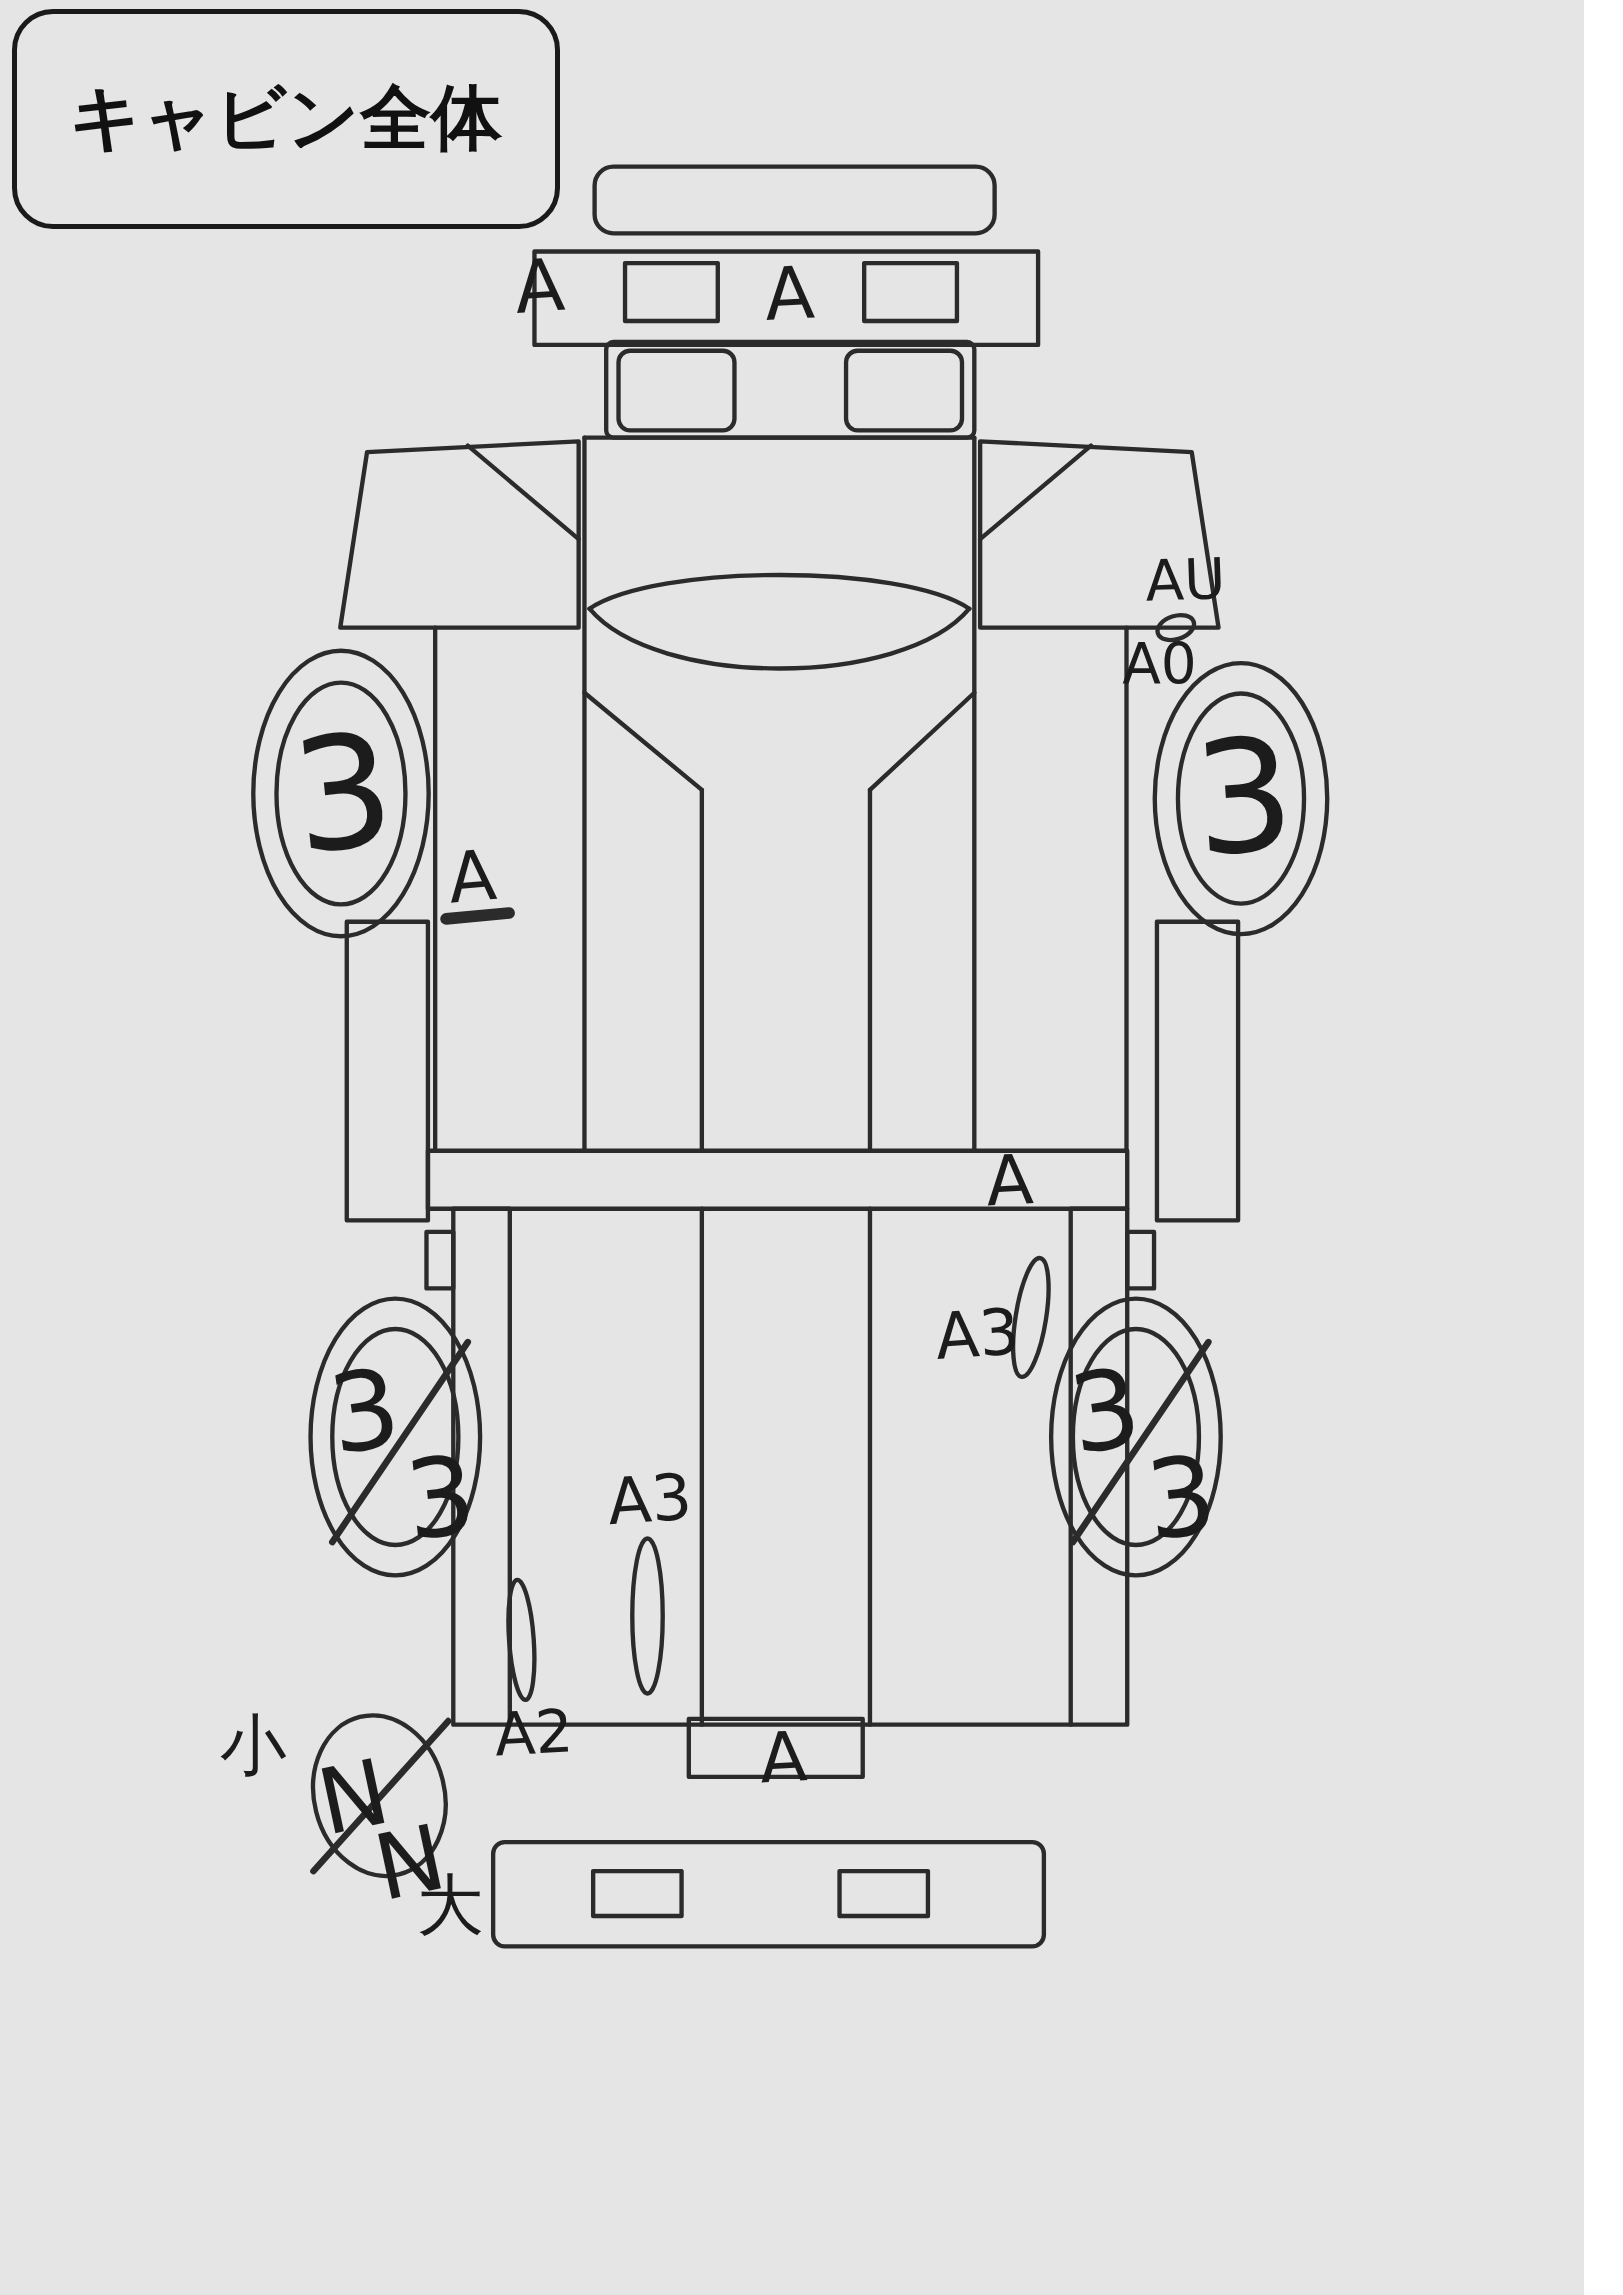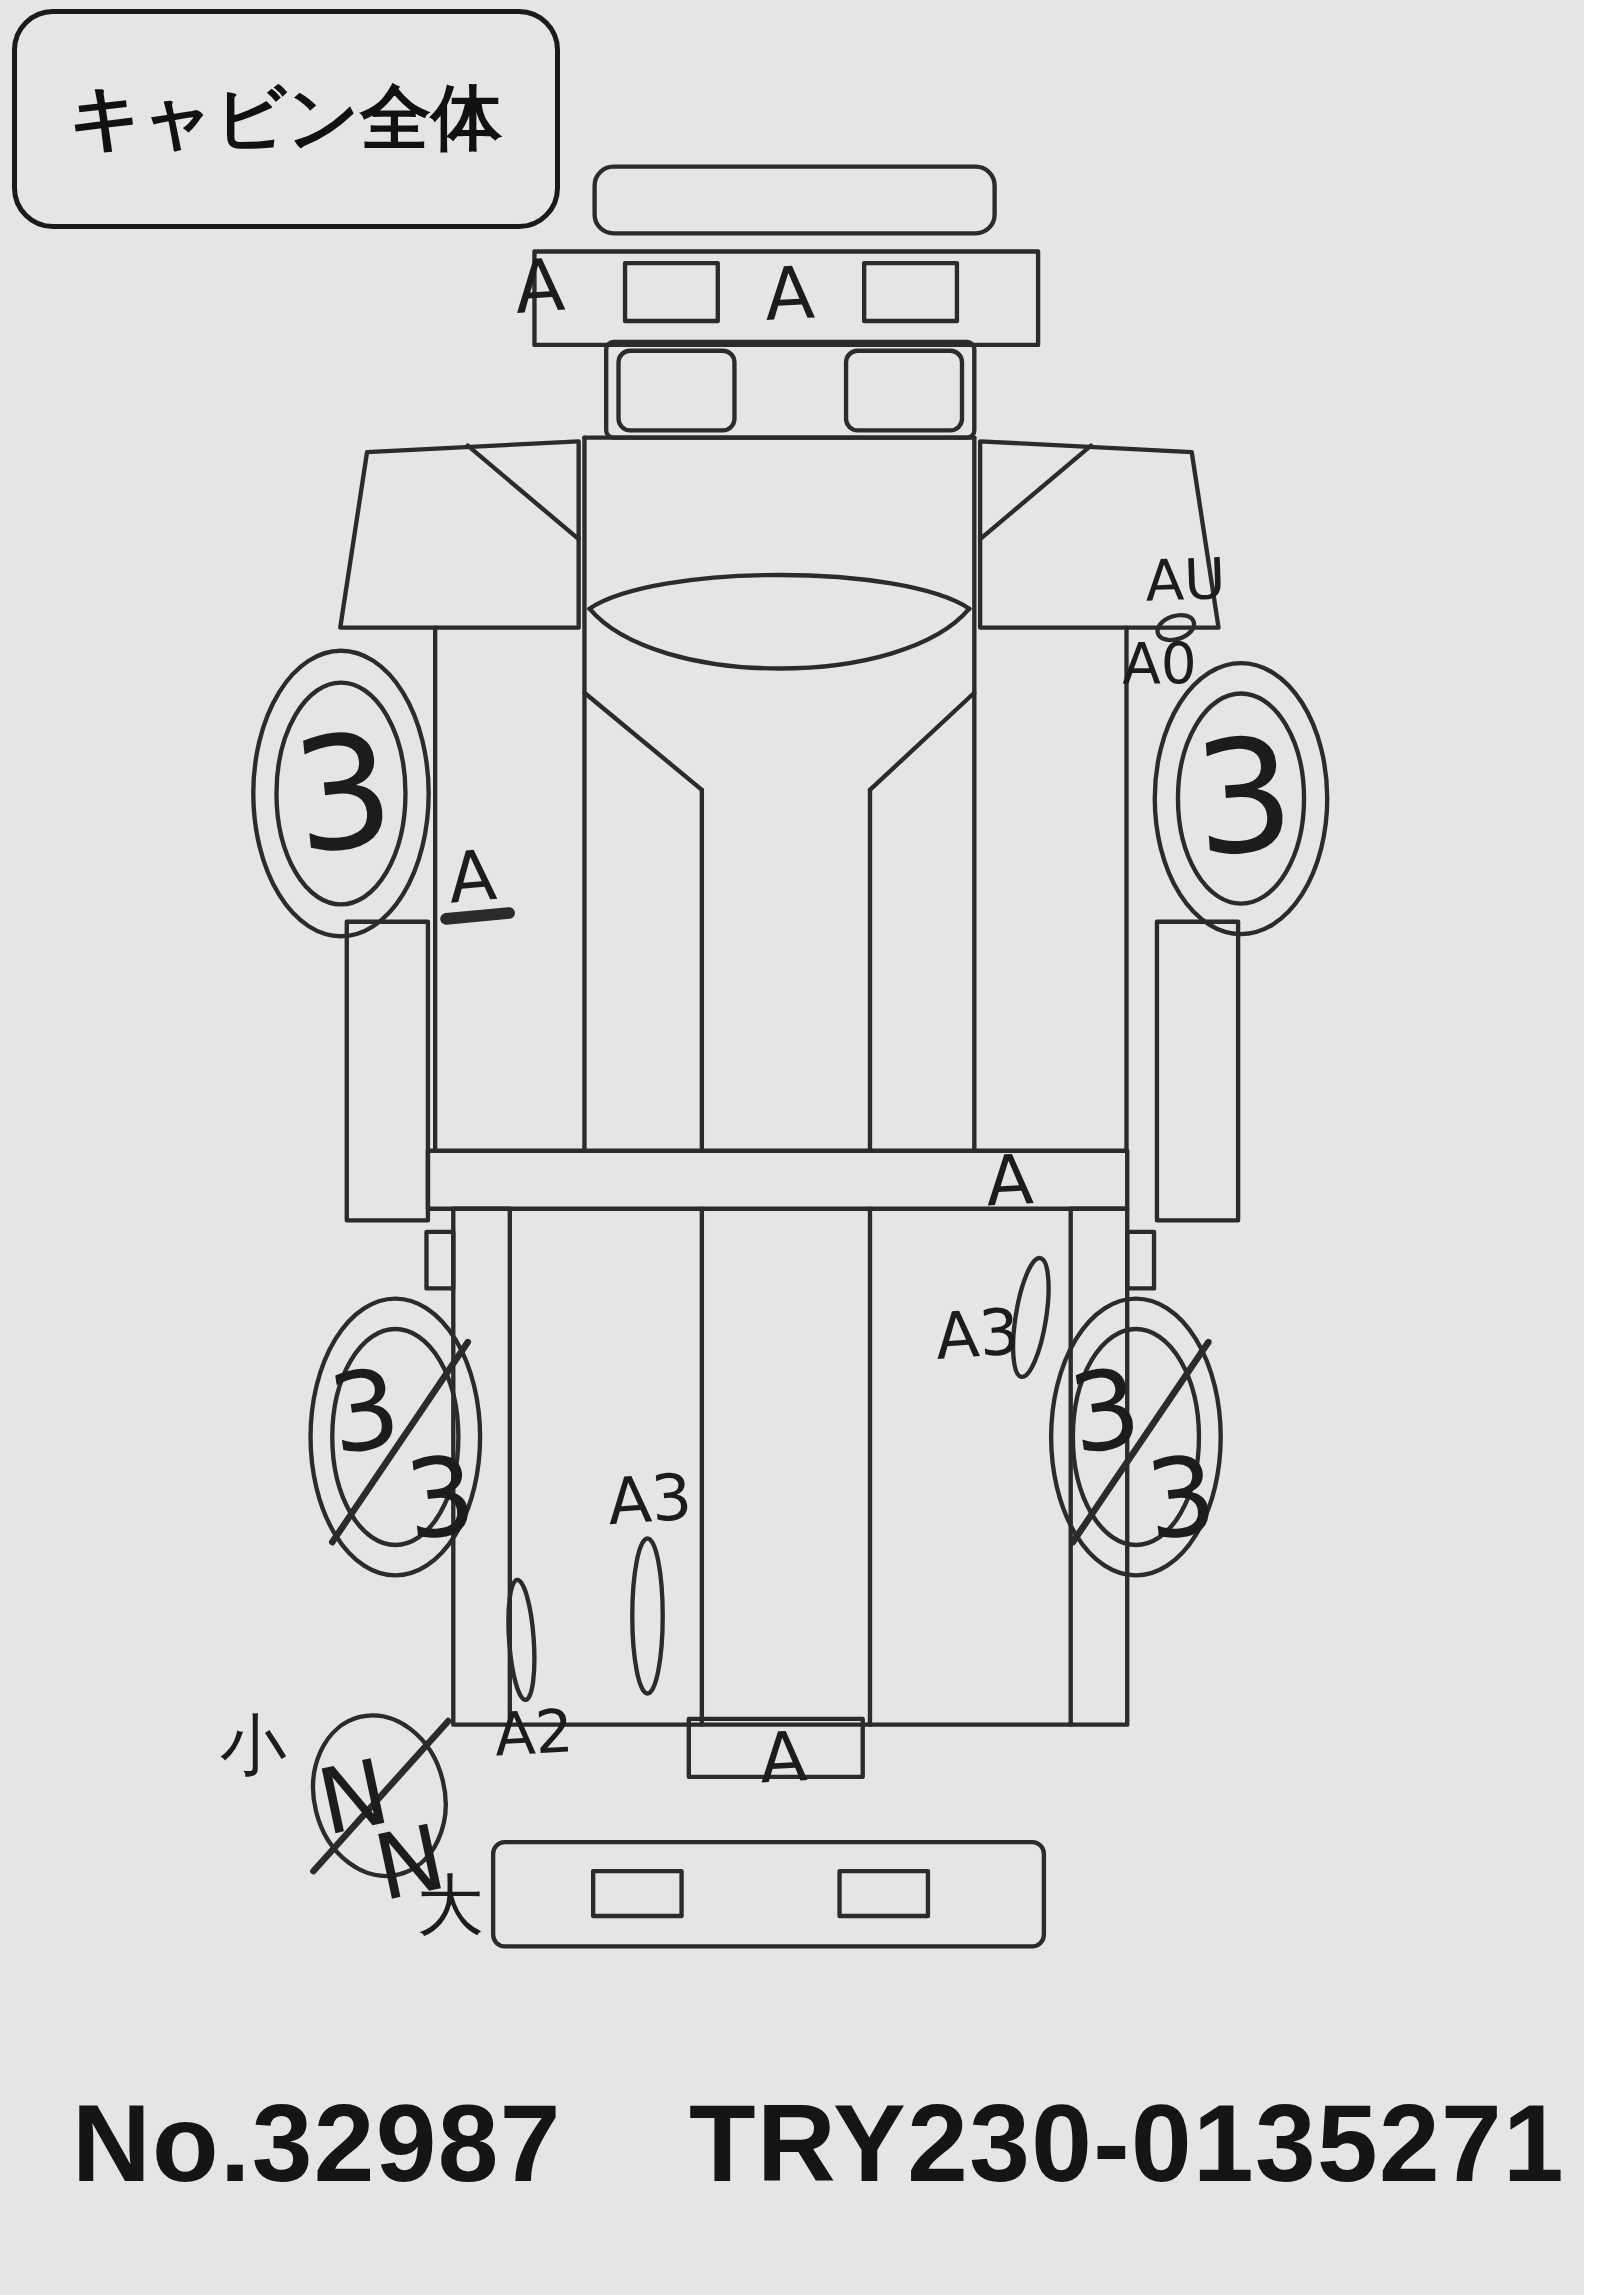--- a/index.html
+++ b/index.html
@@ -187,19 +187,15 @@
 
       <text class="hand" x="1048" y="2458" font-size="95" transform="rotate(-3 1080 2430)">A</text>
 
       <text class="hand" x="303" y="2440" font-size="92">小</text>
       <text class="hand" x="440" y="2525" font-size="125" transform="rotate(-12 480 2480)">N</text>
       <text class="hand" x="518" y="2615" font-size="125" transform="rotate(-12 560 2570)">N</text>
       <text class="hand" x="575" y="2660" font-size="92">大</text>
     </g>
   </svg>
 
-  <div class="footer">
-    <span class="footer-no">No.32987</span>
-    <span class="footer-code">TRY230-0135271</span>
-  </div>
 
 </div>
 
 
 </body></html>

